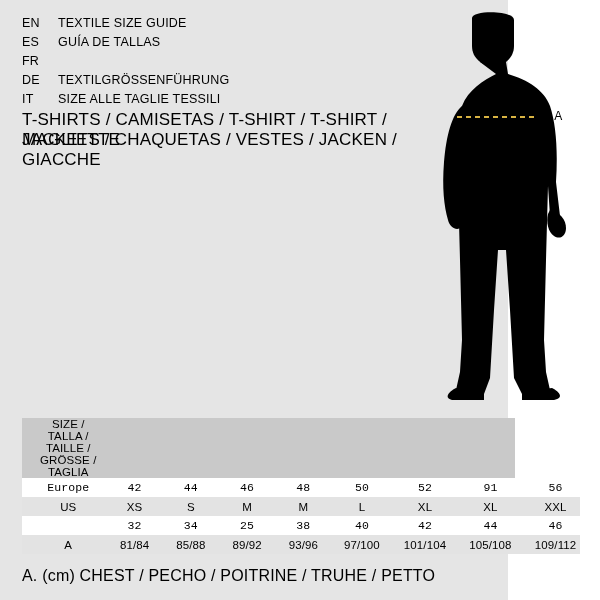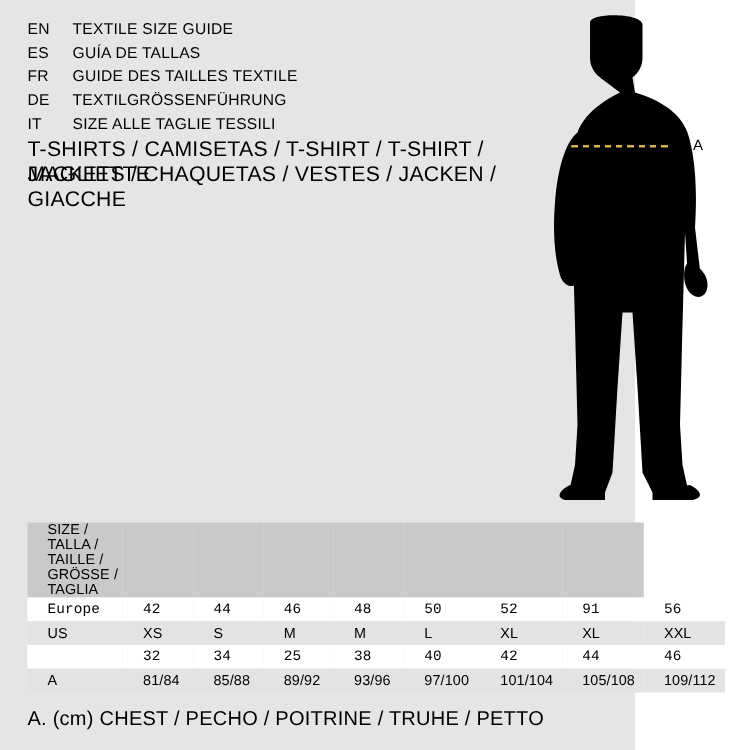--- a/index.html
+++ b/index.html
@@ -104,20 +104,21 @@
   table.sizes {
     border-collapse: collapse;
     width: 558px;
     font-size: 11.5px;
   }
   table.sizes td {
     height: 19px;
     padding: 0 0 0 16px;
     vertical-align: middle;
     letter-spacing: 0.1px;
+    text-align: center;
   }
   table.sizes tr.head td {
     background: #c9c9c9;
     font-size: 11.5px;
   }
   table.sizes tr.shade td {
     background: #e3e3e3;
   }
   table.sizes tr.white td {
     background: #ffffff;
@@ -140,21 +141,20 @@
     <div class="lang-row">
       <span class="lang-code">EN</span>
       <span class="lang-text">TEXTILE SIZE GUIDE</span>
     </div>
     <div class="lang-row">
       <span class="lang-code">ES</span>
       <span class="lang-text">GUÍA DE TALLAS</span>
     </div>
     <div class="lang-row">
       <span class="lang-code">FR</span>
-      <span class="lang-text">GUIDE DES TAILLES TEXTILE</span>
     </div>
     <div class="lang-row">
       <span class="lang-code">DE</span>
       <span class="lang-text">TEXTILGRÖSSENFÜHRUNG</span>
     </div>
     <div class="lang-row">
       <span class="lang-code">IT</span>
       <span class="lang-text">SIZE ALLE TAGLIE TESSILI</span>
     </div>
   </div>

